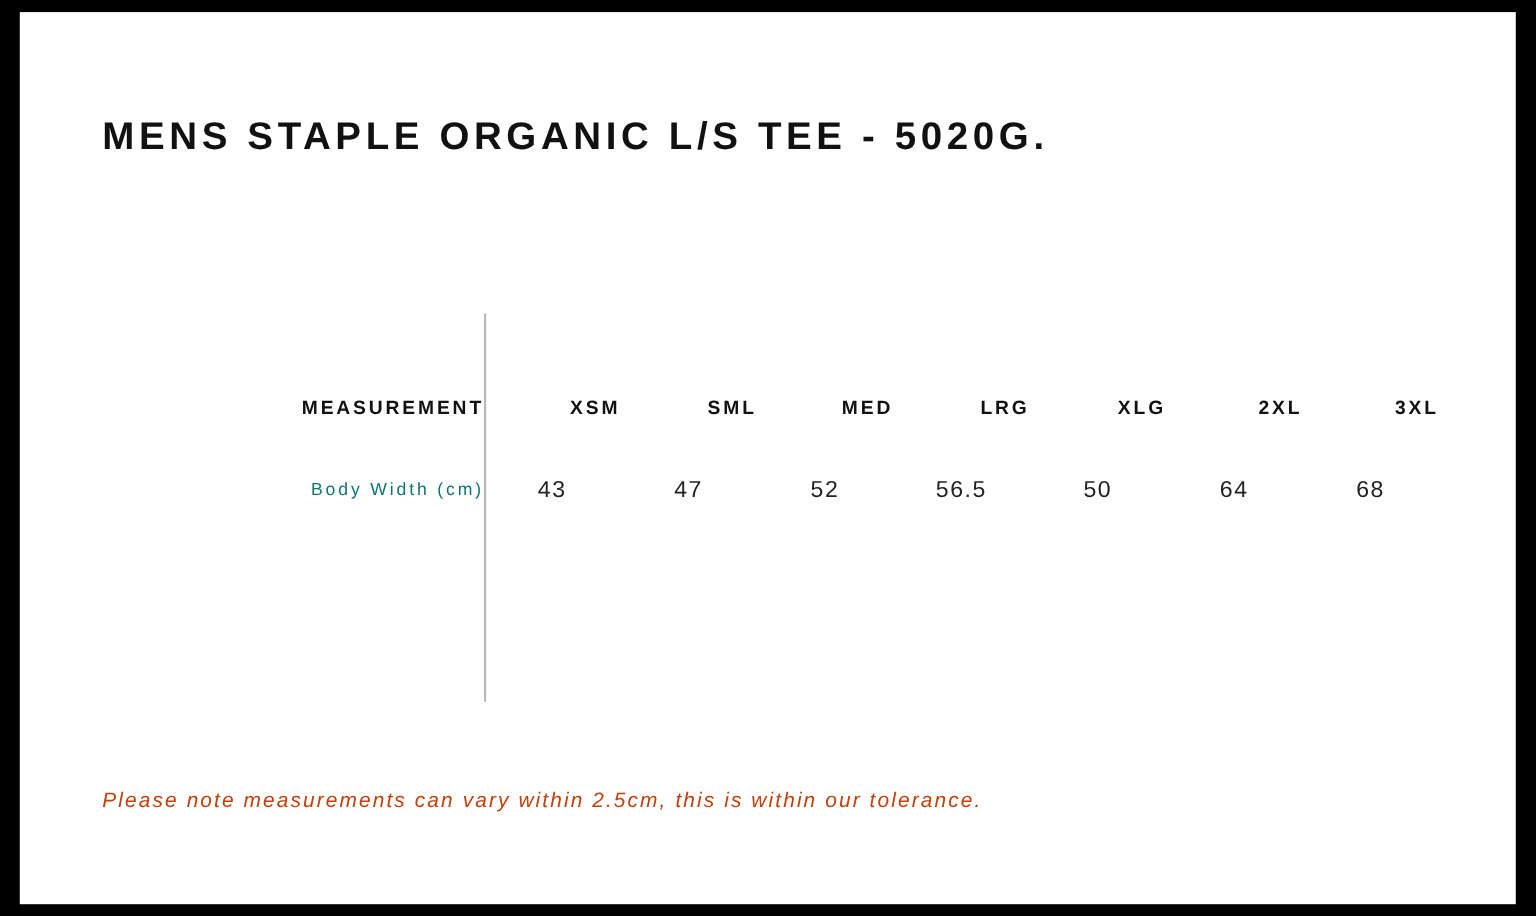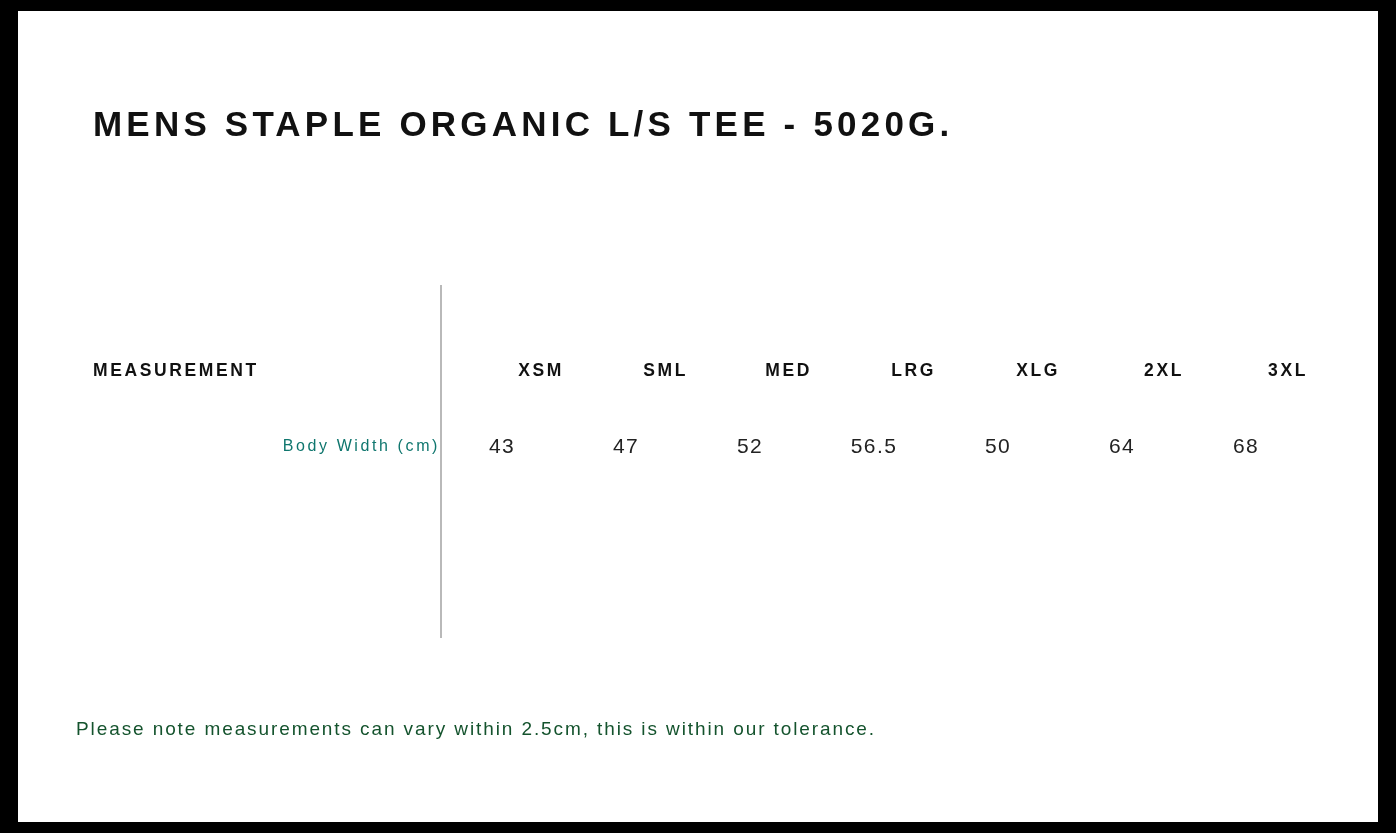--- a/index.html
+++ b/index.html
@@ -51,21 +51,21 @@
   }
   table.size-table th,
   table.size-table td {
     padding: 0;
     border: none;
   }
   col.c-measure { width: 347px; }
   col.c-size    { width: 124px; }
 
   th.measure-head {
-    text-align: left;
+    text-align: right;
     font-size: 17.5px;
     font-weight: bold;
     letter-spacing: 2.6px;
     color: #111111;
     height: 58px;
     vertical-align: middle;
   }
   th.size-head {
     text-align: right;
     font-size: 17.5px;
@@ -88,25 +88,26 @@
     text-align: center;
     font-size: 21px;
     letter-spacing: 1.4px;
     color: #222222;
     height: 94px;
     vertical-align: middle;
     margin-left: 12px;
   }
   .note {
     position: absolute;
-    left: 58px;
+    left: 75px;
     top: 707px;
     font-size: 19px;
+    font-style: italic;
     letter-spacing: 1.9px;
-    color: #14532d;
+    color: #c2410c;
     white-space: nowrap;
   }
 </style>
 </head>
 <body>
 
 <div class="page">
 
   <div class="title">MENS STAPLE ORGANIC L/S TEE - 5020G.</div>
 

